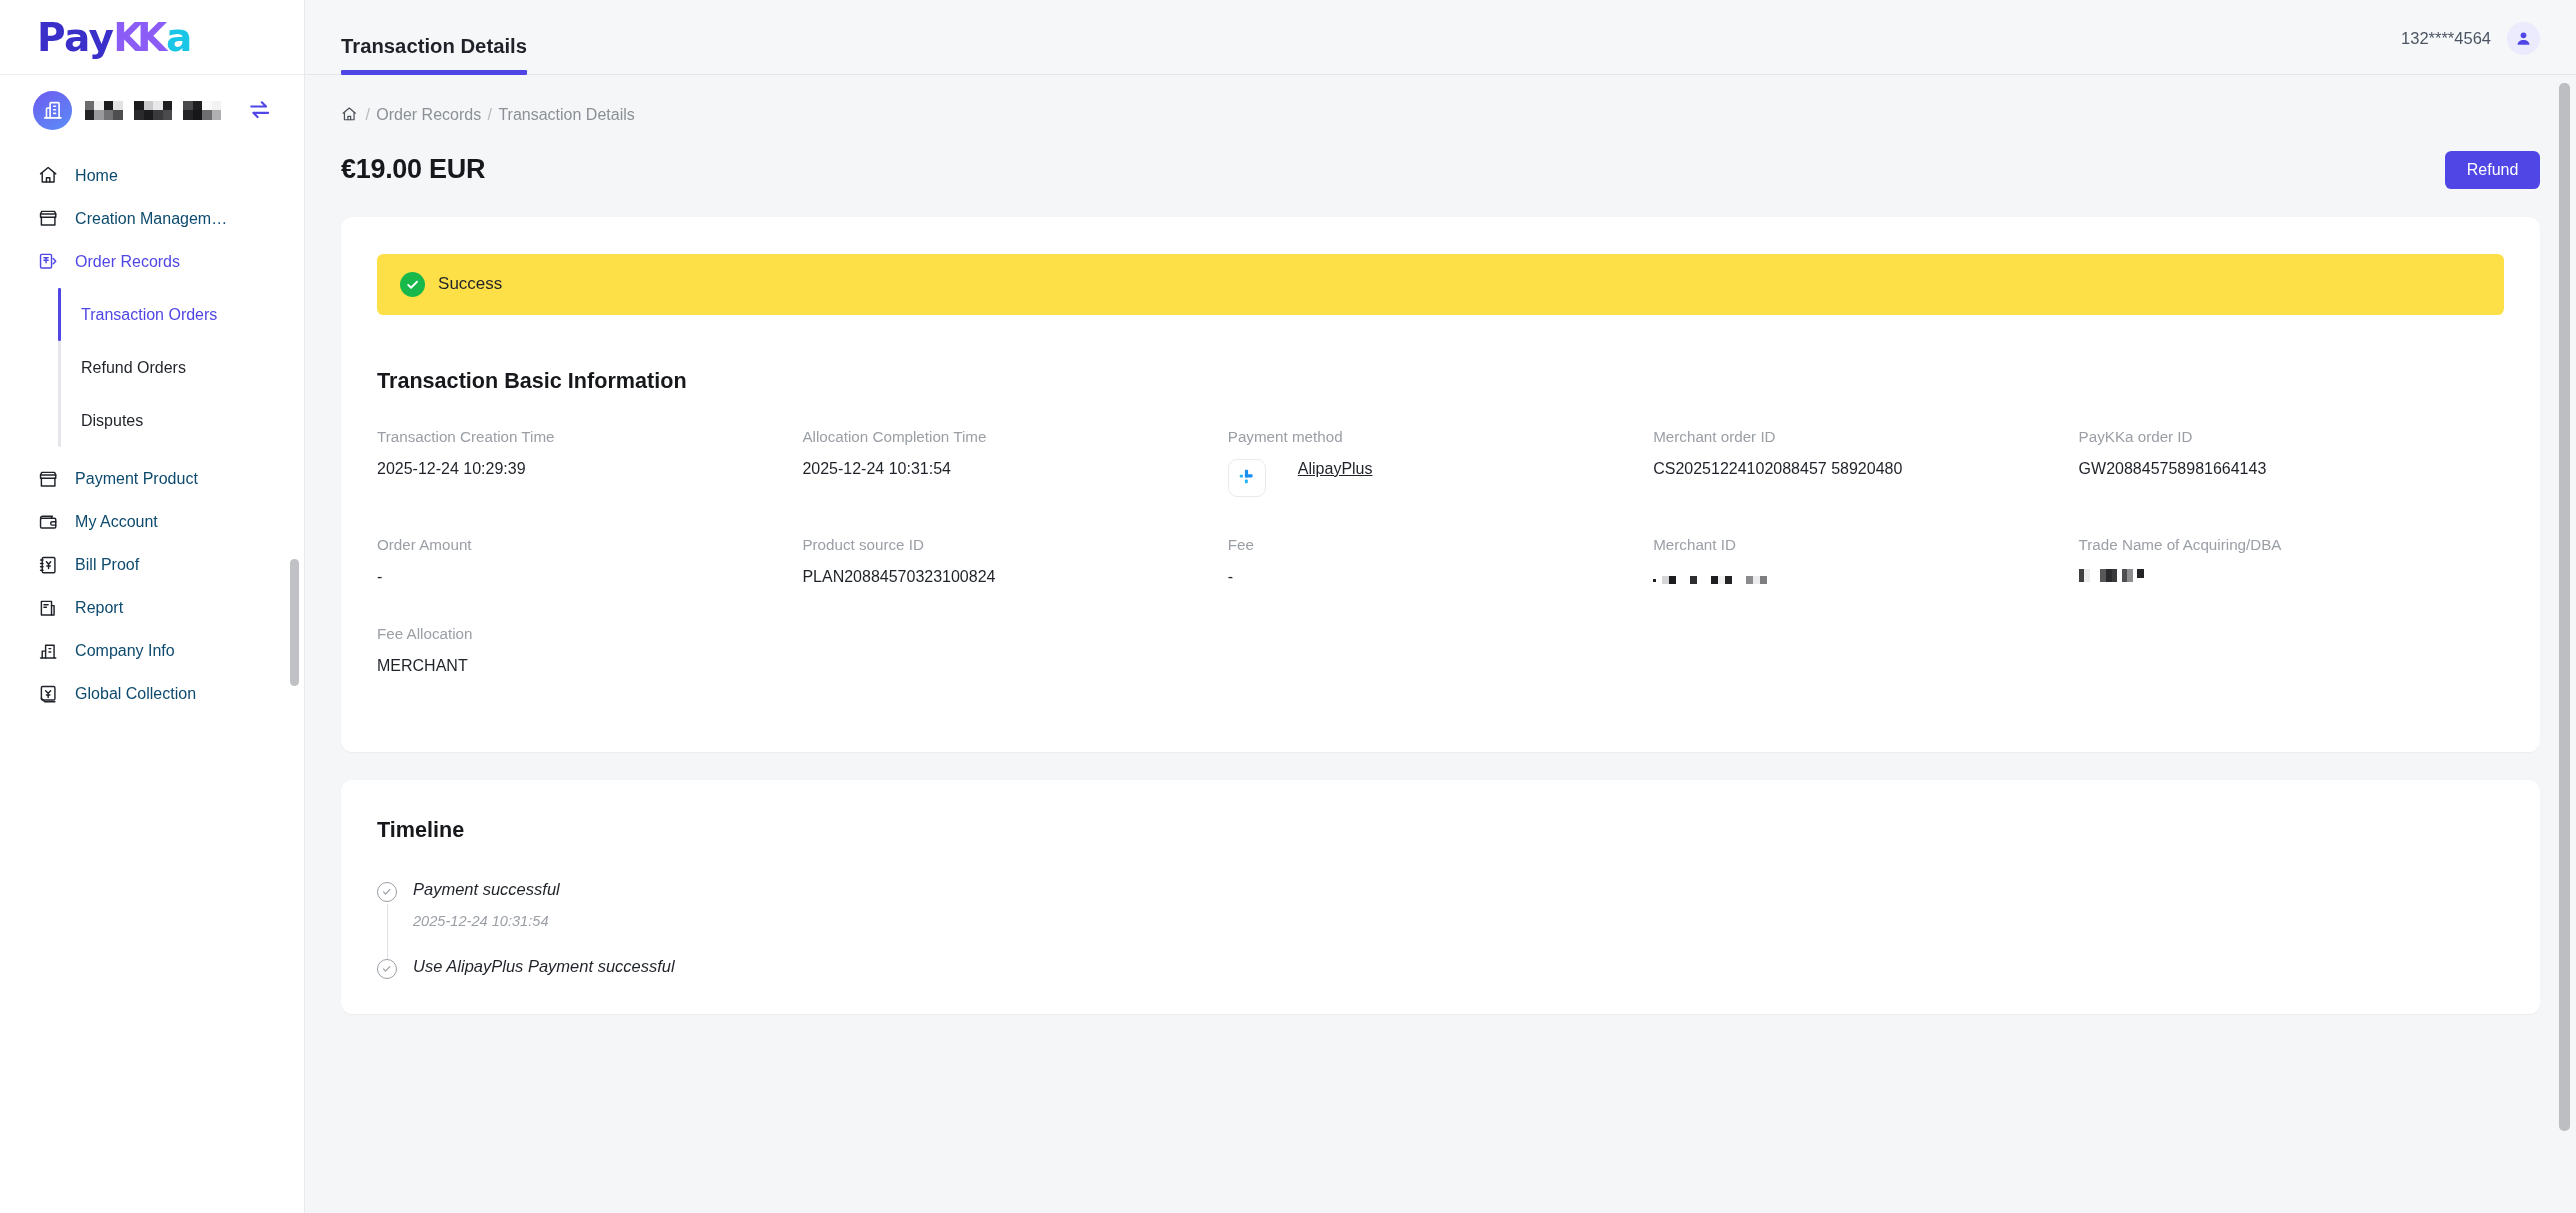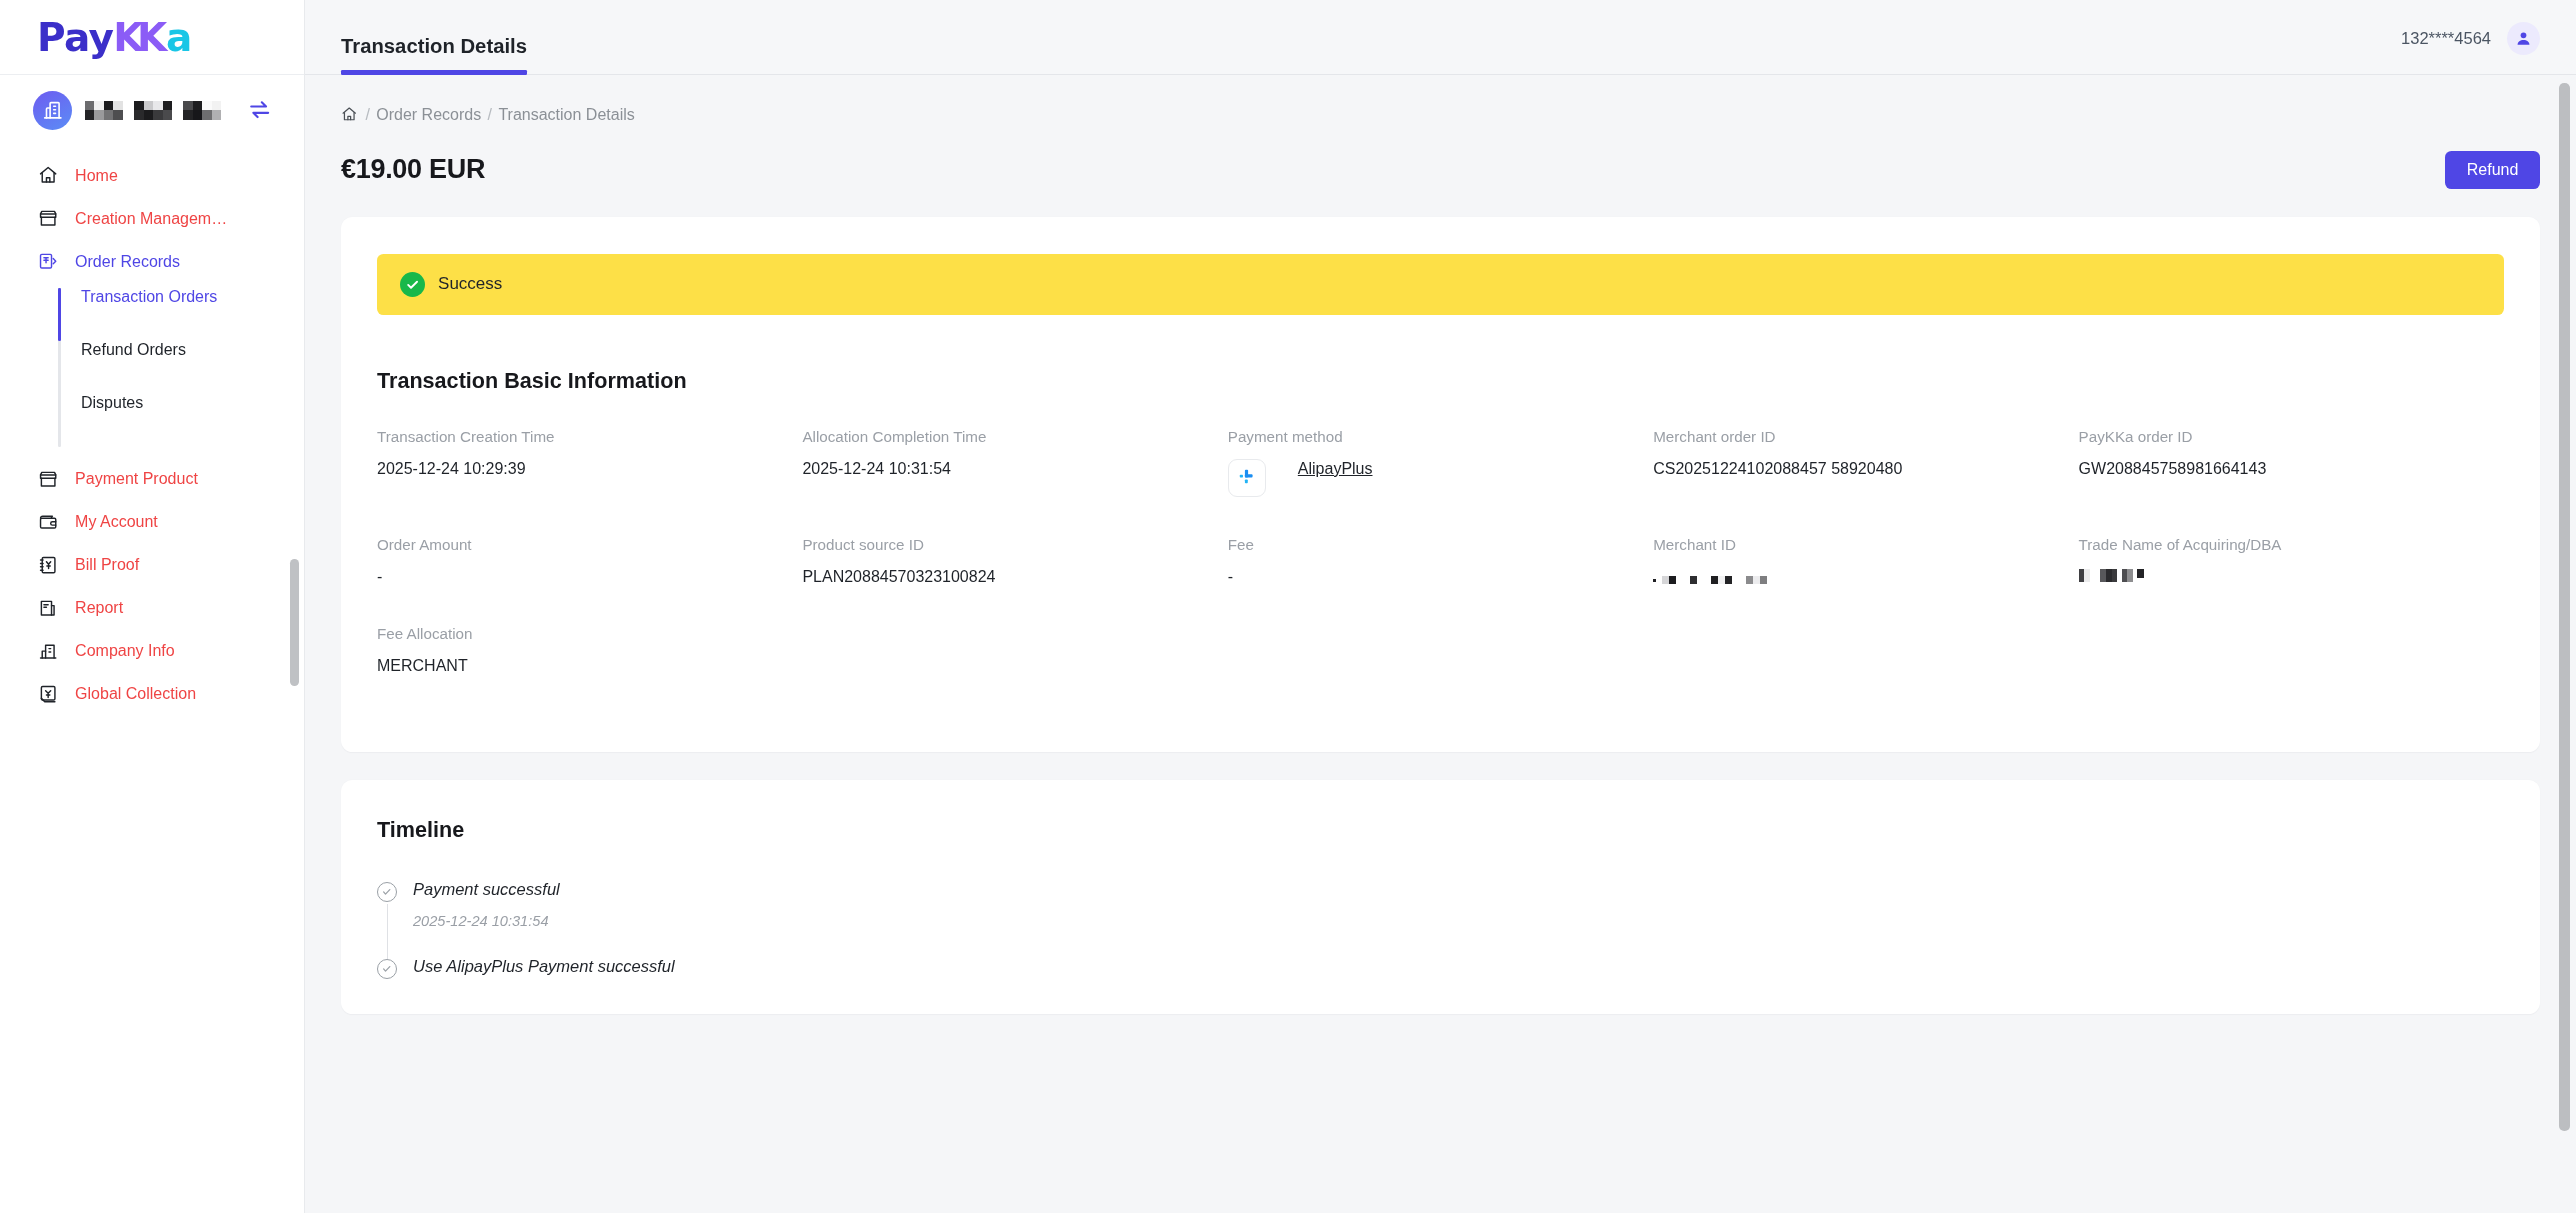--- a/index.html
+++ b/index.html
@@ -44,37 +44,37 @@
   .blk { display: flex; flex-direction: column; }
   .blk-row { display: flex; }
   .px { width: 9.5px; height: 9.5px; }
 
   .switch-icon { width: 34px; height: 34px; display: flex; align-items: center; justify-content: center; flex: 0 0 34px; cursor: pointer; }
 
   .nav { flex: 1; overflow: hidden; padding-top: 9px; position: relative; }
   .nav-item {
     display: flex; align-items: center; gap: 16.5px;
     height: 43px; padding-left: 37px; cursor: pointer;
-    font-size: 16px; color: #ef4444;
+    font-size: 16px; color: #0c4a6e;
   }
   .nav-item .ico { width: 21.6px; height: 21.6px; flex: 0 0 21.6px; display: flex; align-items: center; justify-content: center; }
   .nav-item.active { color: #4f46e5; }
   .nav-item.active .ico svg { stroke: #4f46e5; }
 
   .sub-wrap { position: relative; margin: 5.1px 0 10.2px 0; }
   .sub-rail {
     position: absolute; left: 58px; top: 0; bottom: 0; width: 2.5px;
     background: #e4e6ea; border-radius: 1.3px;
   }
   .sub-rail-active {
     position: absolute; left: 58px; top: 0; width: 2.5px; height: 53px;
     background: #4f46e5; border-radius: 1.3px;
   }
   .sub-item {
-    display: flex; height: 53px;
+    display: flex; align-items: center; height: 53px;
     padding-left: 81px; font-size: 16px; color: #1f2329; cursor: pointer;
   }
   .sub-item.active { color: #4f46e5; }
 
   .side-scrollbar {
     position: absolute; right: 5.1px; top: 559px; width: 9px; height: 127px;
     background: #bfc1c4; border-radius: 4.4px; cursor: pointer;
   }
 
   

